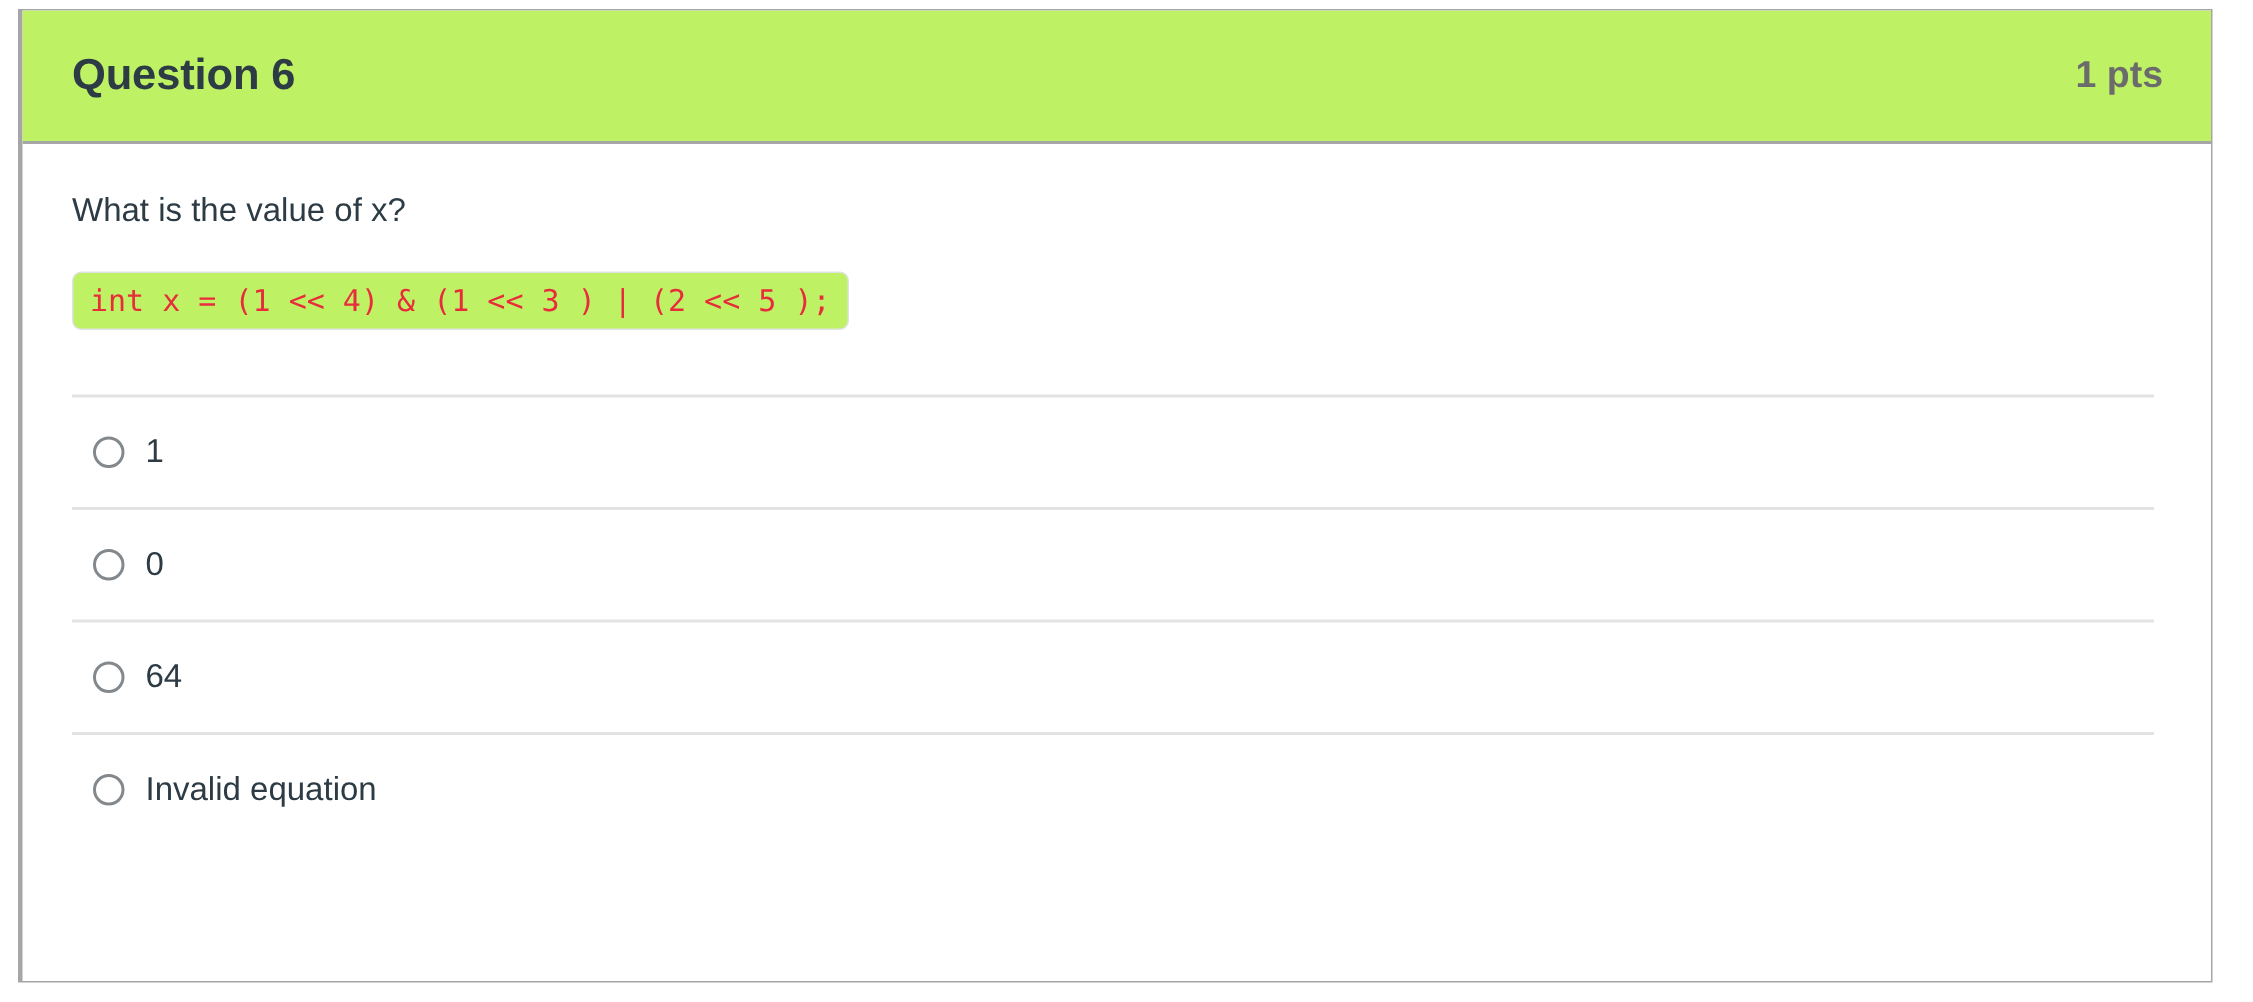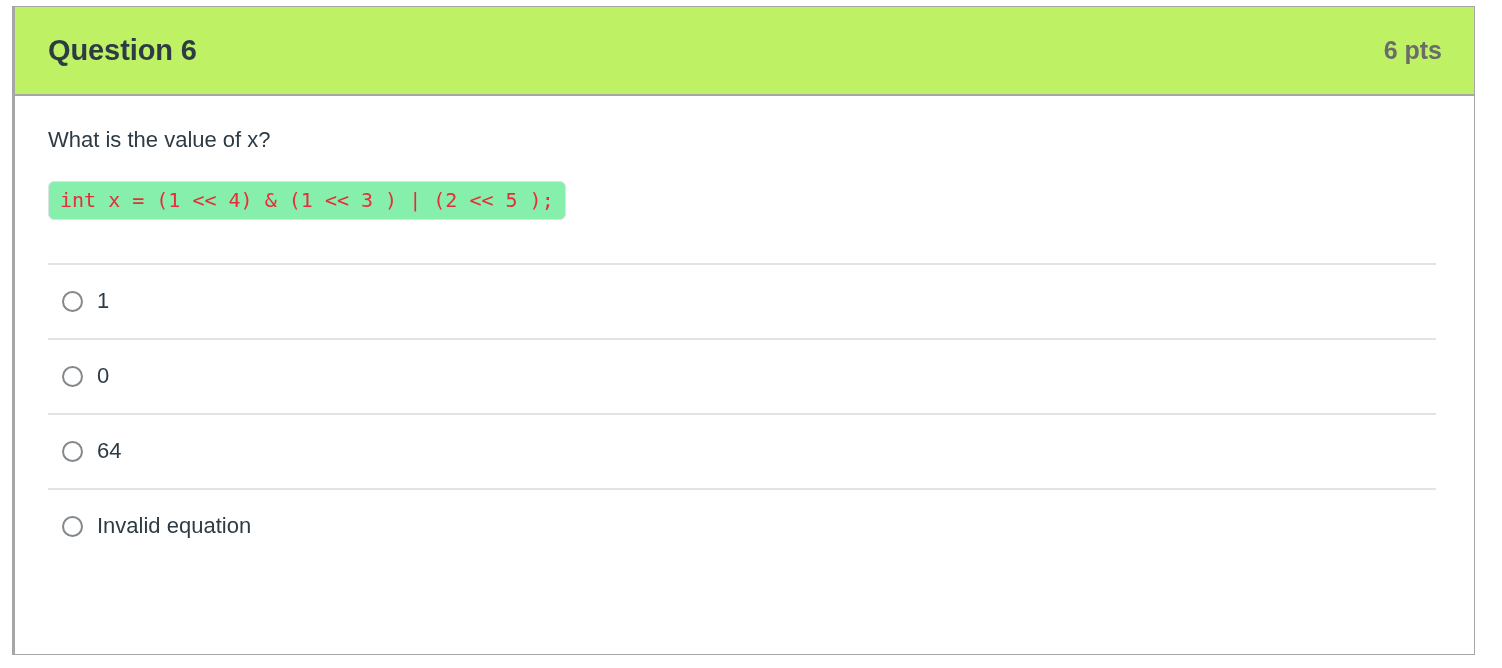--- a/index.html
+++ b/index.html
@@ -63,21 +63,21 @@
     line-height: 1.35;
     margin-top: 29px;
   }
 
   .code-wrap {
     margin-top: 26px;
   }
 
   .code-chip {
     display: inline-block;
-    background: #86efac;
+    background: #bef264;
     border: 1px solid #dfe2e4;
     border-radius: 6px;
     padding: 6px 11px 7px 11px;
     font-family: "DejaVu Sans Mono", "Liberation Mono", monospace;
     font-size: 20px;
     line-height: 1.2;
     color: #e82c3b;
     white-space: pre;
   }
 
@@ -116,21 +116,21 @@
     line-height: 1;
   }
 </style>
 </head>
 <body>
 
 <div class="question-card">
 
   <div class="question-header">
     <div class="question-title">Question 6</div>
-    <div class="question-points">6 pts</div>
+    <div class="question-points">1 pts</div>
   </div>
 
   <div class="question-body">
 
     <div class="question-prompt">What is the value of x?</div>
 
     <div class="code-wrap">
       <span class="code-chip">int x = (1 &lt;&lt; 4) &amp; (1 &lt;&lt; 3 ) | (2 &lt;&lt; 5 );</span>
     </div>
 

